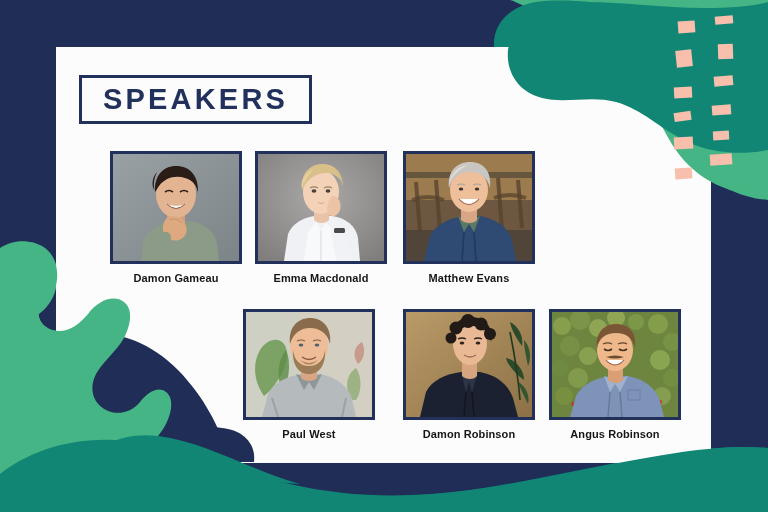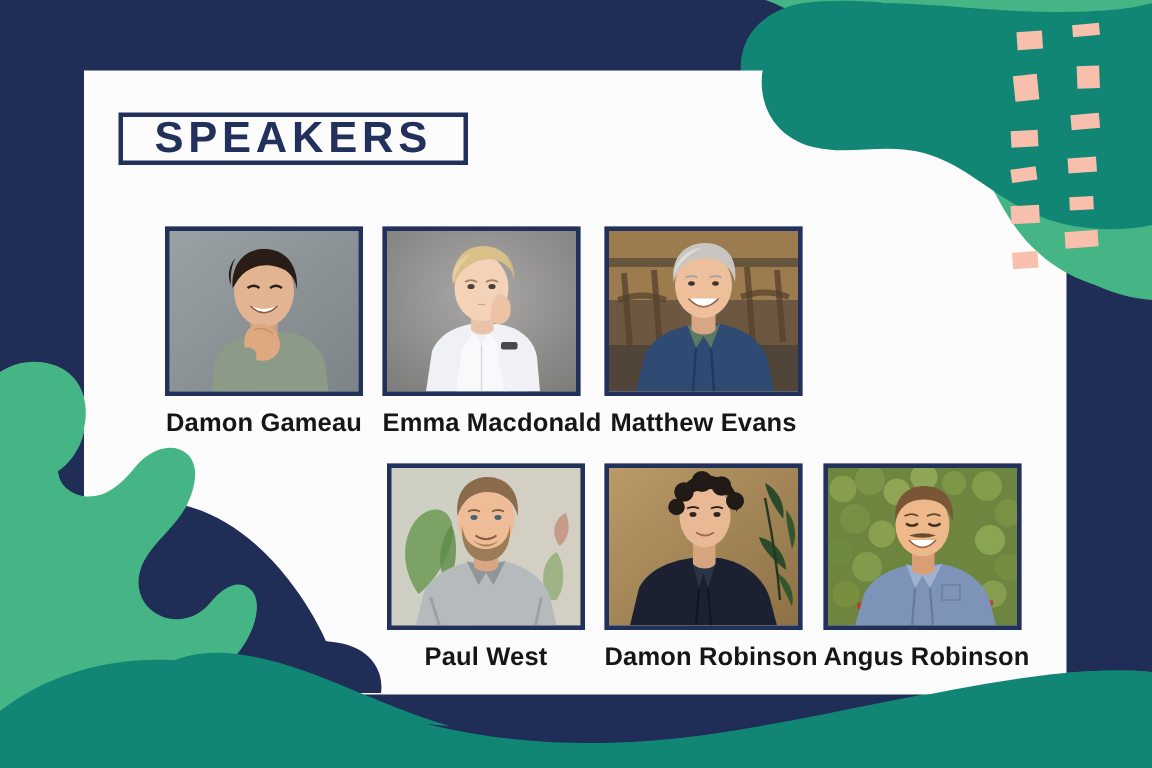--- a/index.html
+++ b/index.html
@@ -34,21 +34,21 @@
     background: #FCFCFC;
     z-index: 2;
   }
 
   
   #title-box {
     position: absolute;
     left: 23px;
     top: 28px;
     width: 233px;
-    height: 35px;
+    height: 49px;
     border: 3px solid #22305C;
     box-sizing: border-box;
     display: flex;
     align-items: center;
     justify-content: center;
   }
   #title-text {
     color: #22305C;
     font-size: 29px;
     font-weight: bold;
@@ -65,21 +65,21 @@
     border: 3px solid #22305C;
     box-sizing: border-box;
     overflow: hidden;
     position: relative;
     background: #9a9a9a;
   }
   .photo-frame svg { display: block; }
   .speaker-name {
     text-align: center;
     color: #161616;
-    font-size: 17px;
+    font-size: 11px;
     font-weight: bold;
     margin-top: 8px;
     letter-spacing: 0.1px;
     font-family: "Liberation Sans", sans-serif;
     white-space: nowrap;
   }
 
   
   .fg-layer {
     position: absolute;
@@ -244,21 +244,21 @@
           <path d="M51,31 q4,-2 8,0" stroke="#a9a29a" stroke-width="1.2" fill="none"></path>
           <path d="M67,31 q4,-2 8,0" stroke="#a9a29a" stroke-width="1.2" fill="none"></path>
 
           <path d="M53,45 q10,10 20,0 Z" fill="#ffffff"></path>
           <path d="M53,45 q10,11 20,0" stroke="#9c6048" stroke-width="1.1" fill="none"></path>
         </svg>
       </div>
       <div class="speaker-name">Matthew Evans</div>
     </div>
 
-    <div class="speaker" style="left:202px; top:262px;">
+    <div class="speaker" style="left:187px; top:262px;">
       <div class="photo-frame" style="width:132px;height:111px;">
         <svg width="126" height="105" viewBox="0 0 126 105" xmlns="http://www.w3.org/2000/svg">
           <rect width="126" height="105" fill="#d4cfc3"></rect>
           <rect x="0" y="0" width="54" height="105" fill="#cfd0c4"></rect>
 
           <path d="M18,84 C8,70 6,52 14,38 C20,28 32,24 38,32 C44,40 40,56 32,68 C27,76 22,81 18,84 Z" fill="#6d9a55" opacity="0.85"></path>
           <path d="M36,78 C30,64 32,48 40,38 C44,46 44,62 40,72 Z" fill="#5e8c49" opacity="0.8"></path>
           <path d="M106,88 C98,78 100,62 110,56 C116,64 116,80 110,88 Z" fill="#7aa05c" opacity="0.6"></path>
           <path d="M112,52 C106,44 108,34 116,30 C120,38 118,48 112,52 Z" fill="#b85a4a" opacity="0.45"></path>
 

